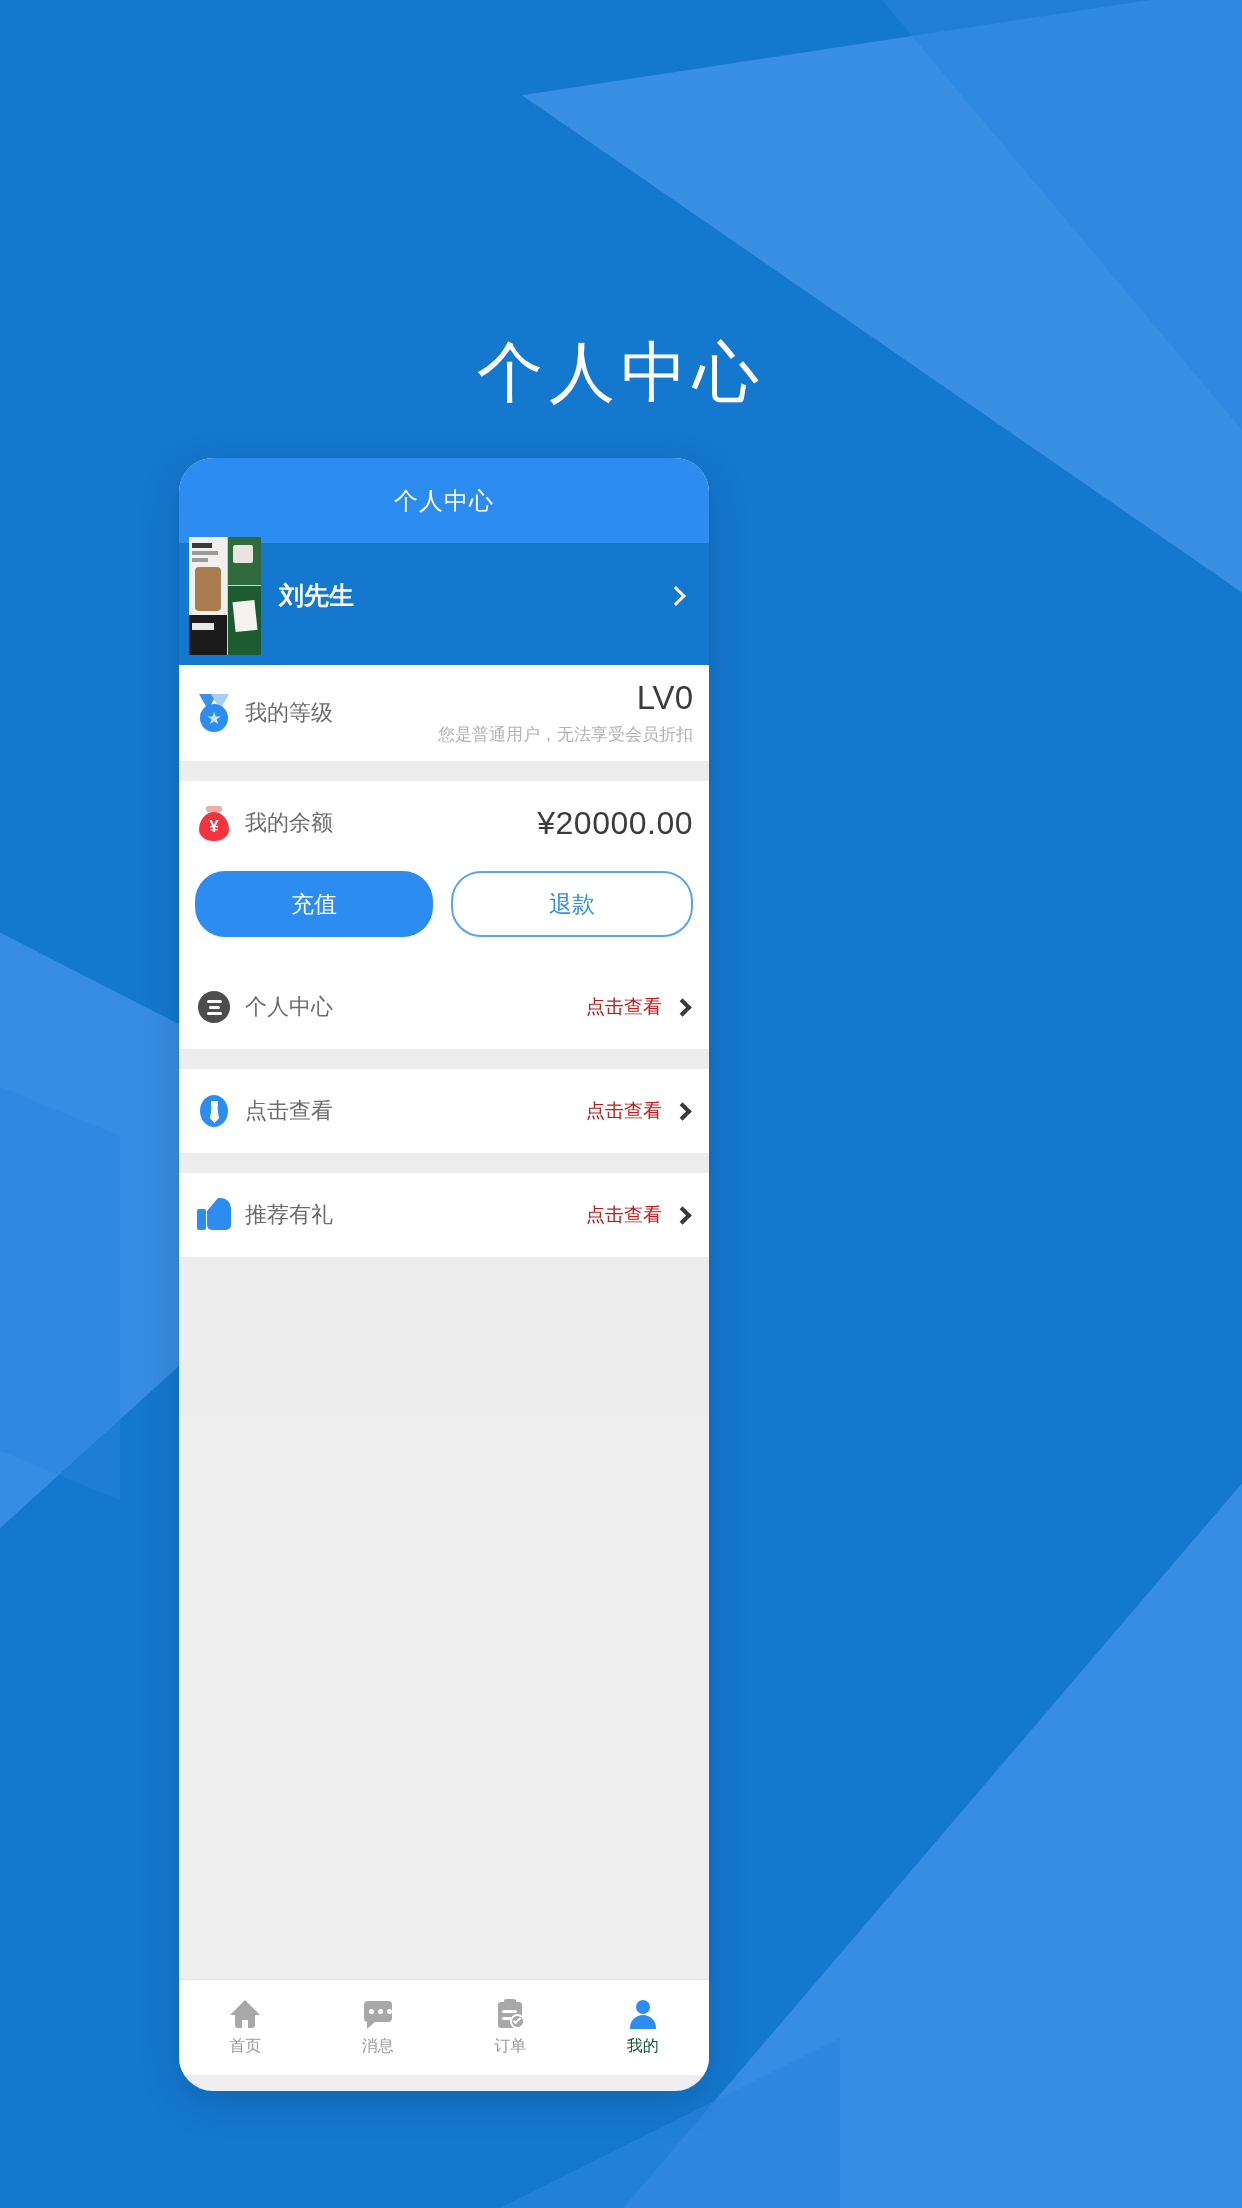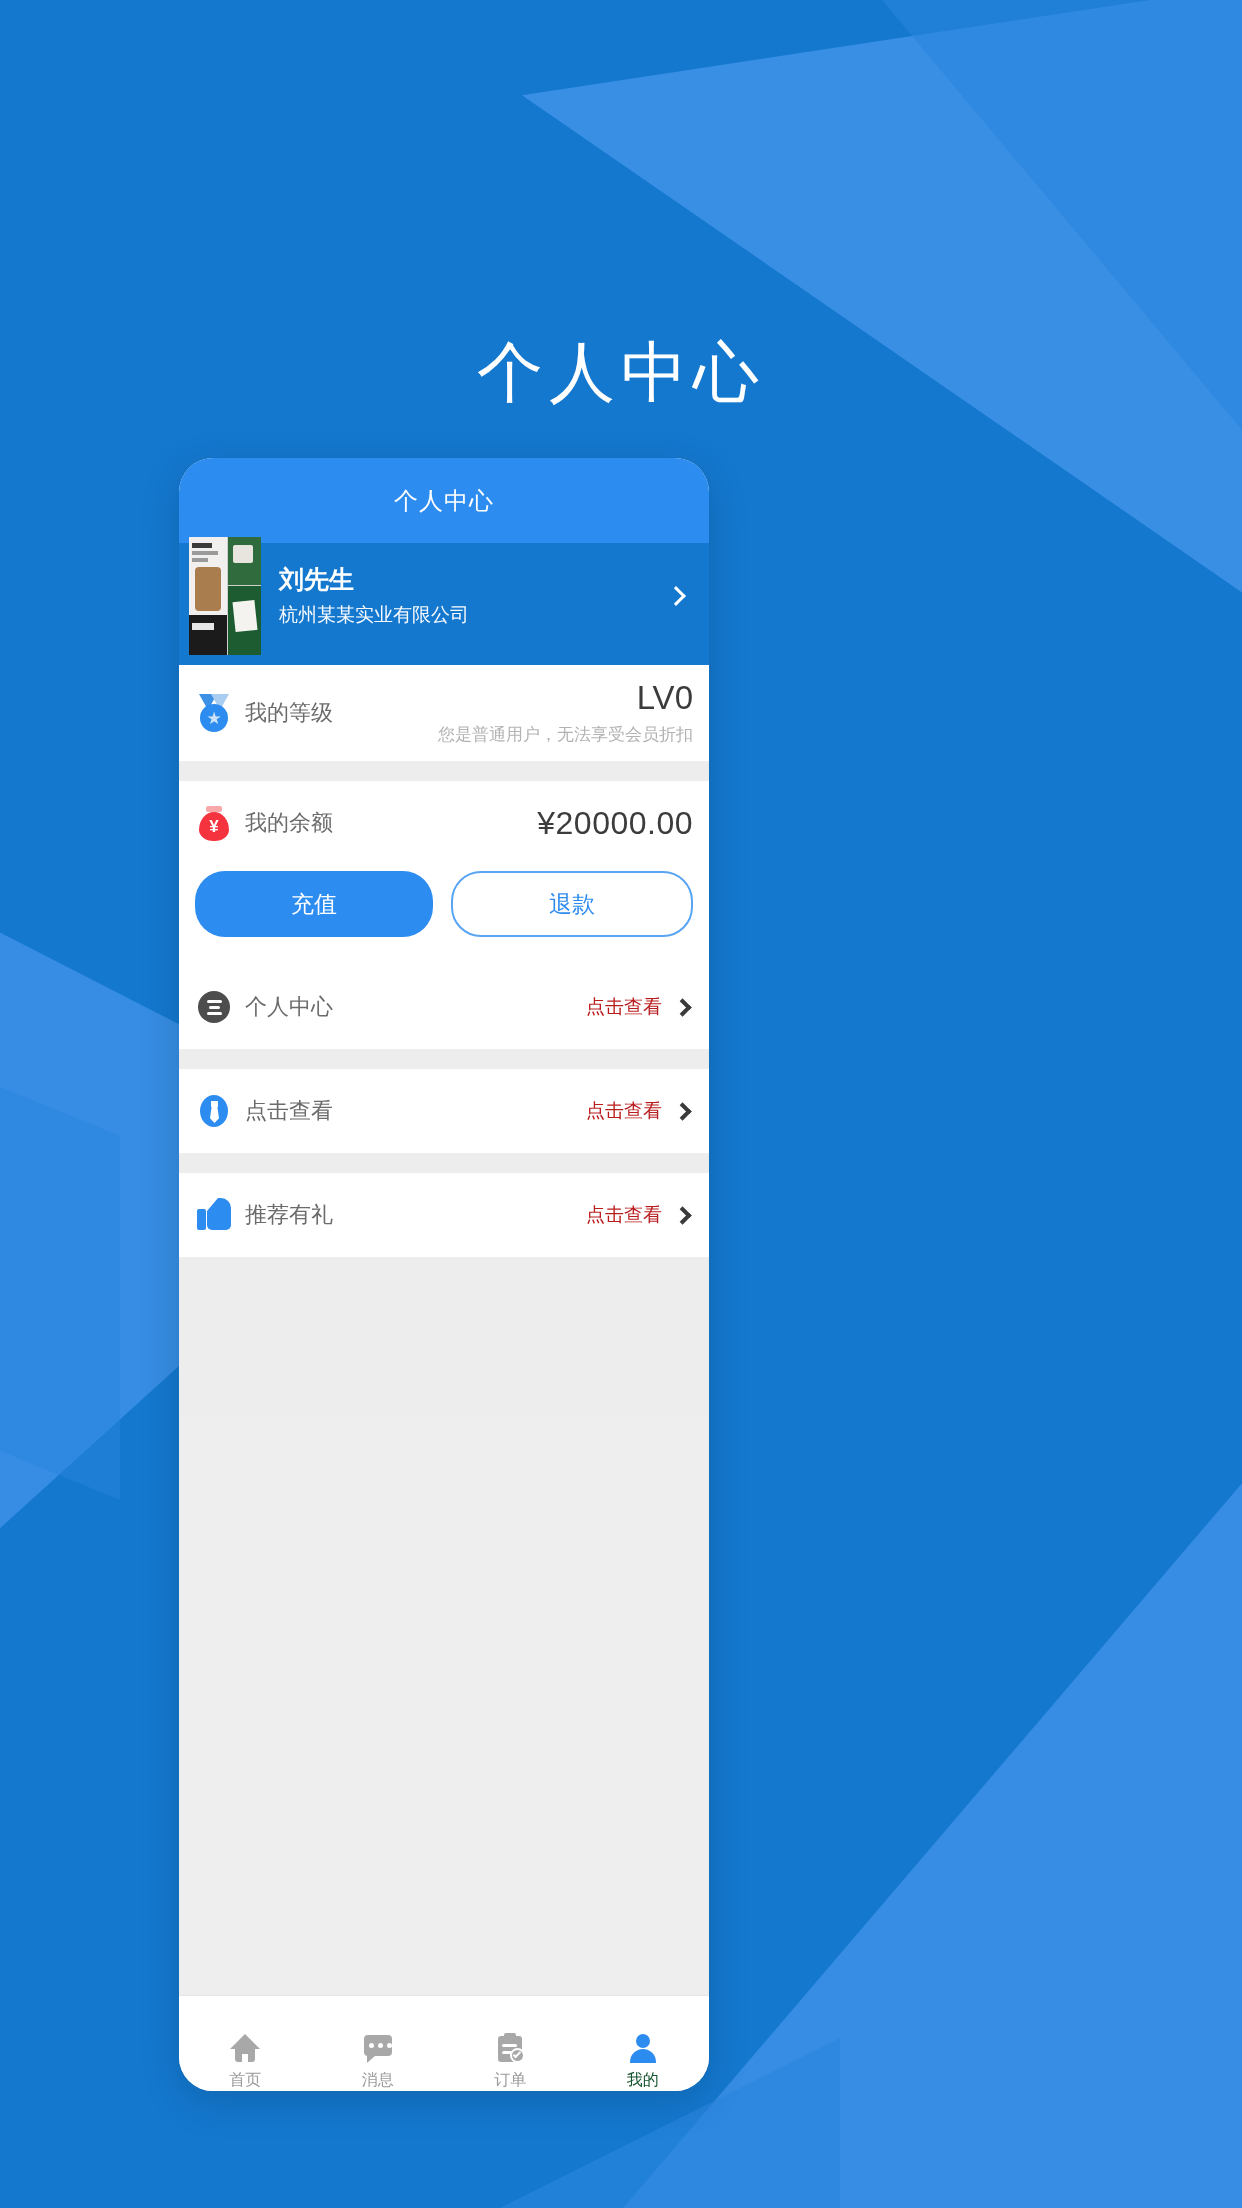--- a/index.html
+++ b/index.html
@@ -177,23 +177,23 @@
   .btn { flex: 1 1 0; height: 66px; border-radius: 30px; display:flex; align-items:center; justify-content:center;
     font-size: 23px; }
   .btn-primary { background: #2d8cf0; color: #ffffff; }
   .btn-outline { background: #ffffff; color: #2d8cf0; border: 2px solid #59a5f3; }
 
   
   .filler { background: #ededed; height: 160px; }
 
   
   .tabbar {
-    position: absolute; bottom: 0; left: 0; width: 100%;
+    position: absolute; bottom: 16px; left: 0; width: 100%;
     height: 96px; background: #ffffff;
-    display: flex; align-items: flex-end;
+    display: flex; align-items: center;
     border-top: 1px solid #e4e4e4;
   }
   .tab { flex: 1 1 0; display: flex; flex-direction: column; align-items: center; justify-content: center; gap: 6px; }
   .tab-label { font-size: 16px; color: #9a9a9a; }
   .tab.active .tab-label { color: #14532d; }
   .tab-ico { width: 34px; height: 32px; position: relative; }
 
   
   .ho-roof { position:absolute; left:2px; top:2px; width:0; height:0;
     border-left:15px solid transparent; border-right:15px solid transparent; border-bottom:15px solid #a8a8a8; }
@@ -250,21 +250,20 @@
       <div class="av-h"></div>
         <div class="av-i"></div>
         <div class="av-j"></div>
       <div class="av-e"></div>
         <div class="av-f"></div>
         <div class="av-g"></div>
         <div class="av-k"></div>
     </div>
     <div class="profile-text">
       <div class="profile-name">刘先生</div>
-      <div class="profile-company">杭州某某实业有限公司</div>
     </div>
     <div class="chev-white"></div>
   </div>
 
   <div class="row level-row">
     <div class="row-icon">
       <div class="medal-ribbon-l"></div>
       <div class="medal-ribbon-r"></div>
       <div class="medal-circle">
           <span class="medal-star">★</span>

